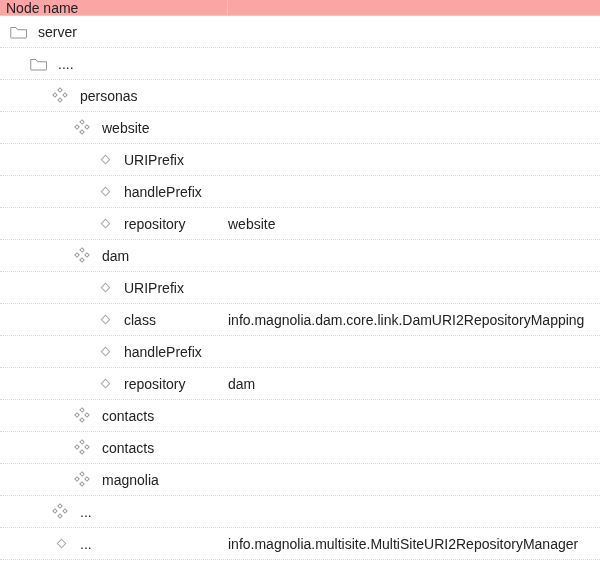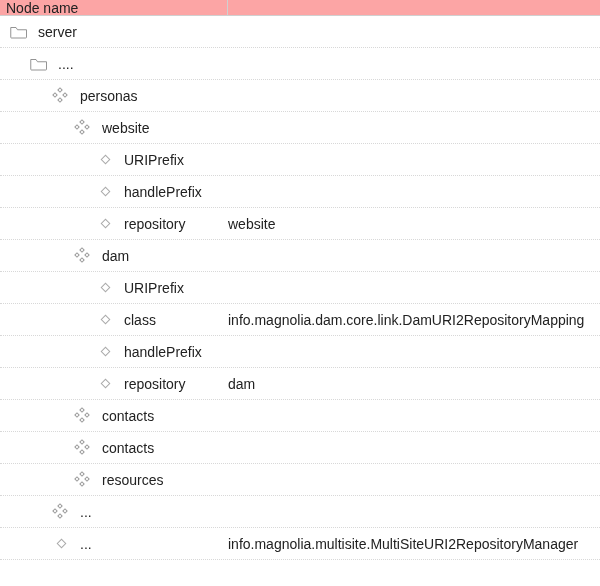--- a/index.html
+++ b/index.html
@@ -266,21 +266,21 @@
       <div class="name-cell">
         <span class="indent" style="width: 74px;"></span>
         <span class="icon">
           <span class="content-dots">
             <span class="d d1"></span>
             <span class="d d2"></span>
             <span class="d d3"></span>
             <span class="d d4"></span>
           </span>
         </span>
-        <span>resources</span>
+        <span>magnolia</span>
       </div>
       <div class="value-cell"></div>
     </div>
     <div class="row">
       <div class="name-cell">
         <span class="indent" style="width: 52px;"></span>
         <span class="icon">
           <span class="content-dots">
             <span class="d d1"></span>
             <span class="d d2"></span>

